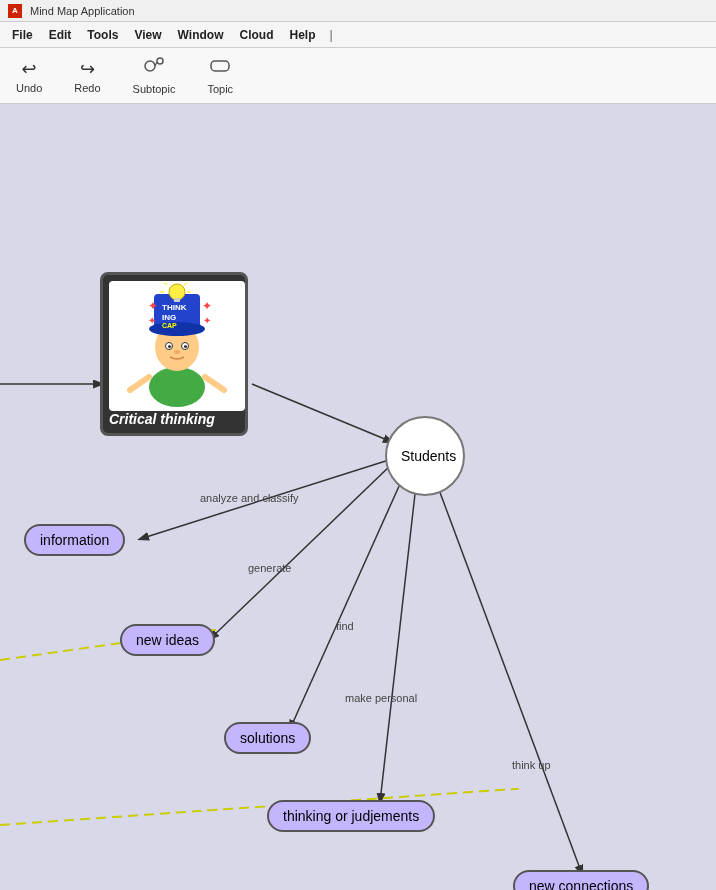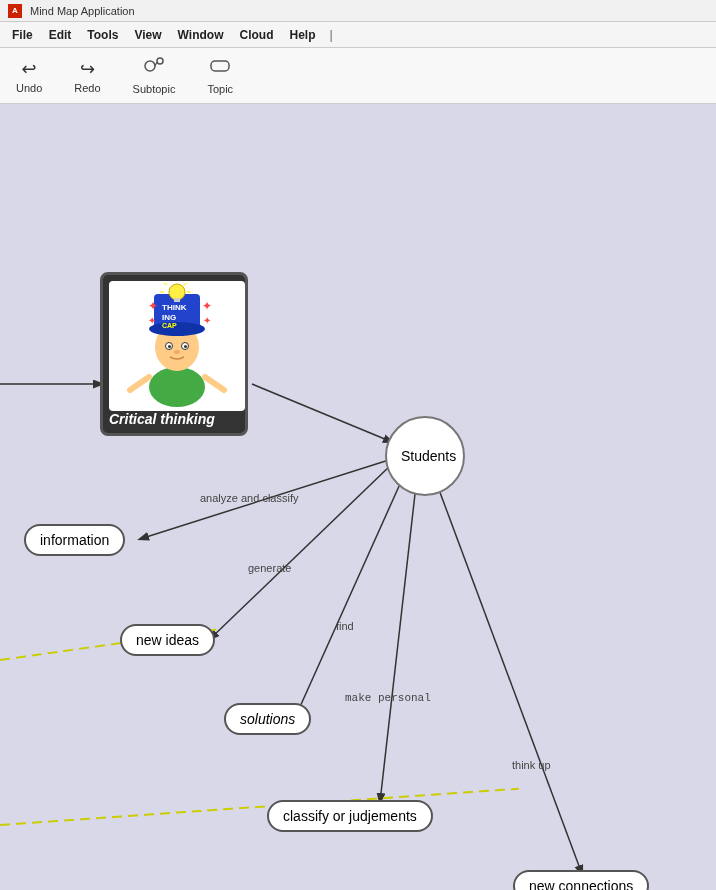--- a/index.html
+++ b/index.html
@@ -66,21 +66,21 @@
       background: #d8d8e8;
       width: 716px;
       height: calc(890px - 22px - 26px - 56px);
       position: relative;
       overflow: hidden;
     }
 
     
     .node {
       position: absolute;
-      background: #ffffff;
+      background: #c4b5fd;
       border: 2px solid #555;
       border-radius: 20px;
       padding: 6px 14px;
       font-size: 14px;
       font-weight: normal;
       white-space: nowrap;
       z-index: 10;
     }
     .node.center-node {
       border-radius: 50%;
@@ -281,28 +281,28 @@
   </div>
 
   <div class="edge-label" style="left: 248px; top: 458px;">generate</div>
 
   <div class="node" style="left: 120px; top: 520px;">
     <span>new ideas</span>
   </div>
 
   <div class="edge-label" style="left: 336px; top: 516px;">find</div>
 
-  <div class="node" style="left: 224px; top: 599px; font-style: italic;">
+  <div class="node" style="left: 224px; top: 618px;">
     <span>solutions</span>
   </div>
 
-  <div class="edge-label" style="left: 345px; top: 588px; font-family: Liberation Mono, monospace;">make personal</div>
+  <div class="edge-label" style="left: 345px; top: 588px;">make personal</div>
 
   <div class="node" style="left: 267px; top: 696px;">
-    <span>classify or judjements</span>
+    <span>thinking or judjements</span>
   </div>
 
   <div class="edge-label" style="left: 512px; top: 655px;">think up</div>
 
   <div class="node" style="left: 513px; top: 766px;">
     <span>new connections</span>
   </div>
 
 </div>
 

